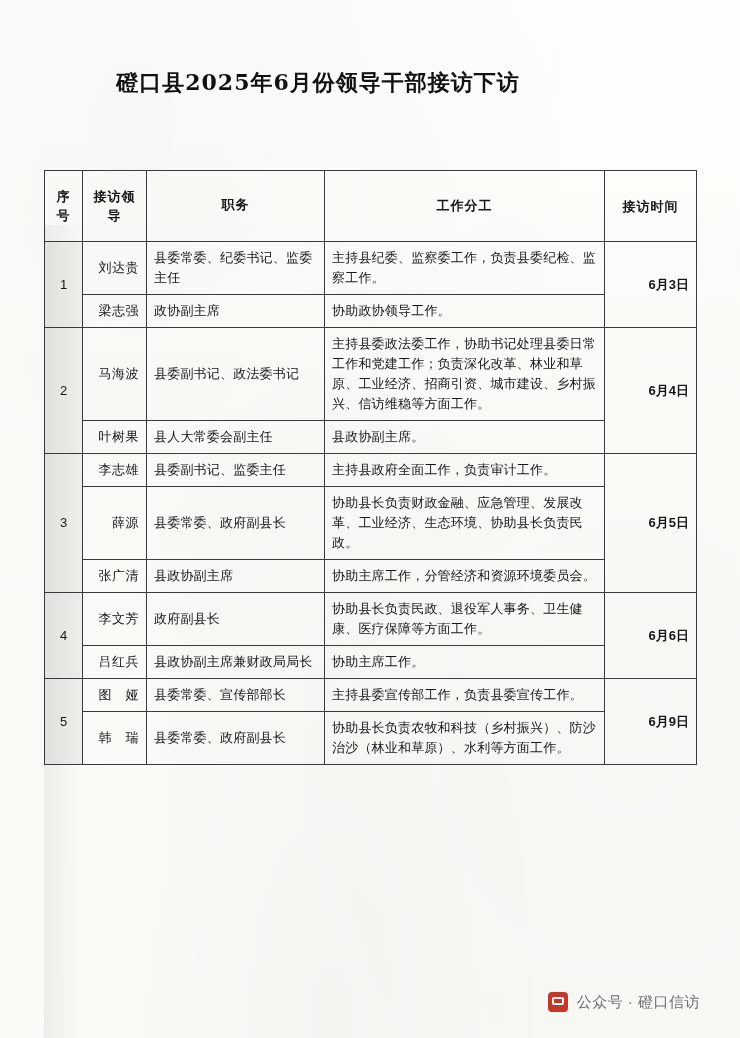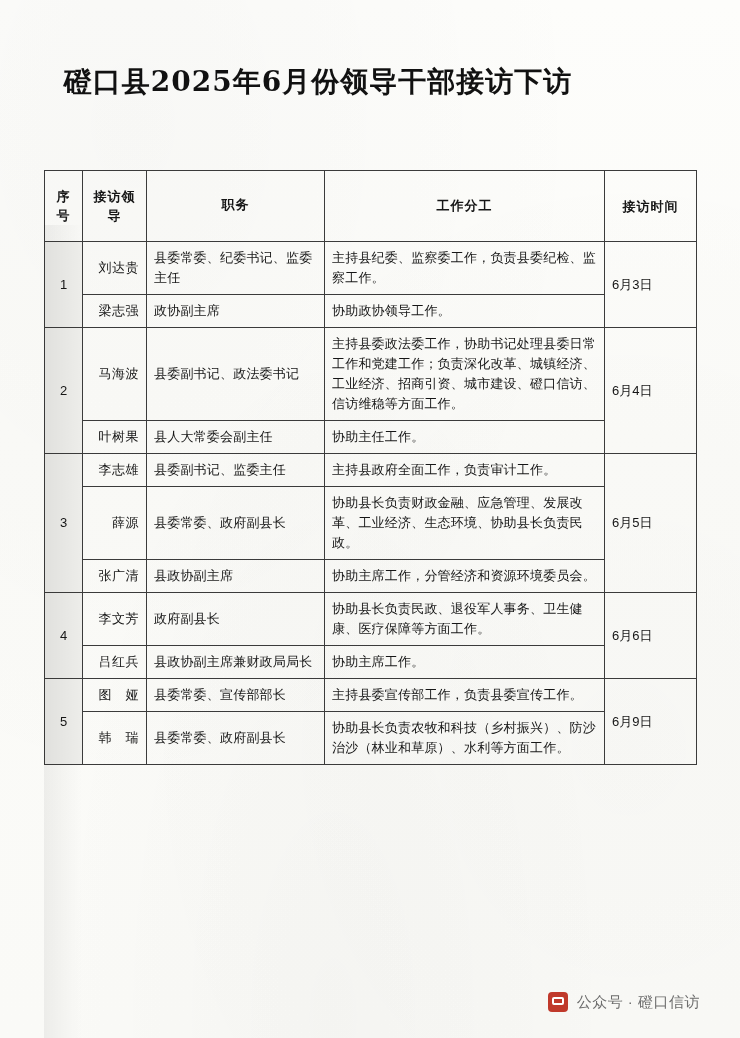--- a/index.html
+++ b/index.html
@@ -32,21 +32,21 @@
       radial-gradient(ellipse at 45% 98%, rgba(0,0,0,0.018) 0%, rgba(0,0,0,0) 50%);
   }
   .doc-title {
     position: absolute;
     top: 62px;
     left: 0;
     width: 636px;
     text-align: center;
     font-family: "DejaVu Serif", serif;
     font-weight: bold;
-    font-size: 28px;
+    font-size: 22px;
     line-height: 40px;
     letter-spacing: 1px;
     color: #111;
   }
   .doc-title .line2 {
     display: block;
   }
   table.schedule {
     position: absolute;
     top: 155px;
@@ -82,22 +82,23 @@
     line-height: 19px;
   }
   td.seq-cell {
     text-align: center;
     font-size: 14px;
     font-weight: normal;
     background: #ededea;
     color: #111;
   }
   td.time-cell {
-    text-align: left;
+    text-align: right;
     font-size: 13.5px;
+    font-weight: bold;
   }
   td.leader-cell {
     text-align: right;
     font-size: 14px;
     letter-spacing: 0.5px;
     white-space: nowrap;
   }
   td.duty-cell {
     font-size: 13px;
     letter-spacing: 0.2px;
@@ -186,27 +187,27 @@
         </tr>
         <tr>
           <td class="leader-cell">梁志强</td>
           <td class="duty-cell">政协副主席</td>
           <td class="work-cell">协助政协领导工作。</td>
         </tr>
         <tr class="group-sep">
           <td class="seq-cell" rowspan="2">2</td>
           <td class="leader-cell">马海波</td>
           <td class="duty-cell">县委副书记、政法委书记</td>
-          <td class="work-cell">主持县委政法委工作，协助书记处理县委日常工作和党建工作；负责深化改革、城镇经济、工业经济、招商引资、城市建设、磴口信访、信访维稳等方面工作。</td>
+          <td class="work-cell">主持县委政法委工作，协助书记处理县委日常工作和党建工作；负责深化改革、林业和草原、工业经济、招商引资、城市建设、乡村振兴、信访维稳等方面工作。</td>
           <td class="time-cell" rowspan="2">6月4日</td>
         </tr>
         <tr>
           <td class="leader-cell">叶树果</td>
           <td class="duty-cell">县人大常委会副主任</td>
-          <td class="work-cell">协助主任工作。</td>
+          <td class="work-cell">县政协副主席。</td>
         </tr>
         <tr class="group-sep">
           <td class="seq-cell" rowspan="3">3</td>
           <td class="leader-cell">李志雄</td>
           <td class="duty-cell">县委副书记、监委主任</td>
           <td class="work-cell">主持县政府全面工作，负责审计工作。</td>
           <td class="time-cell" rowspan="3">6月5日</td>
         </tr>
         <tr>
           <td class="leader-cell">薛源</td>

